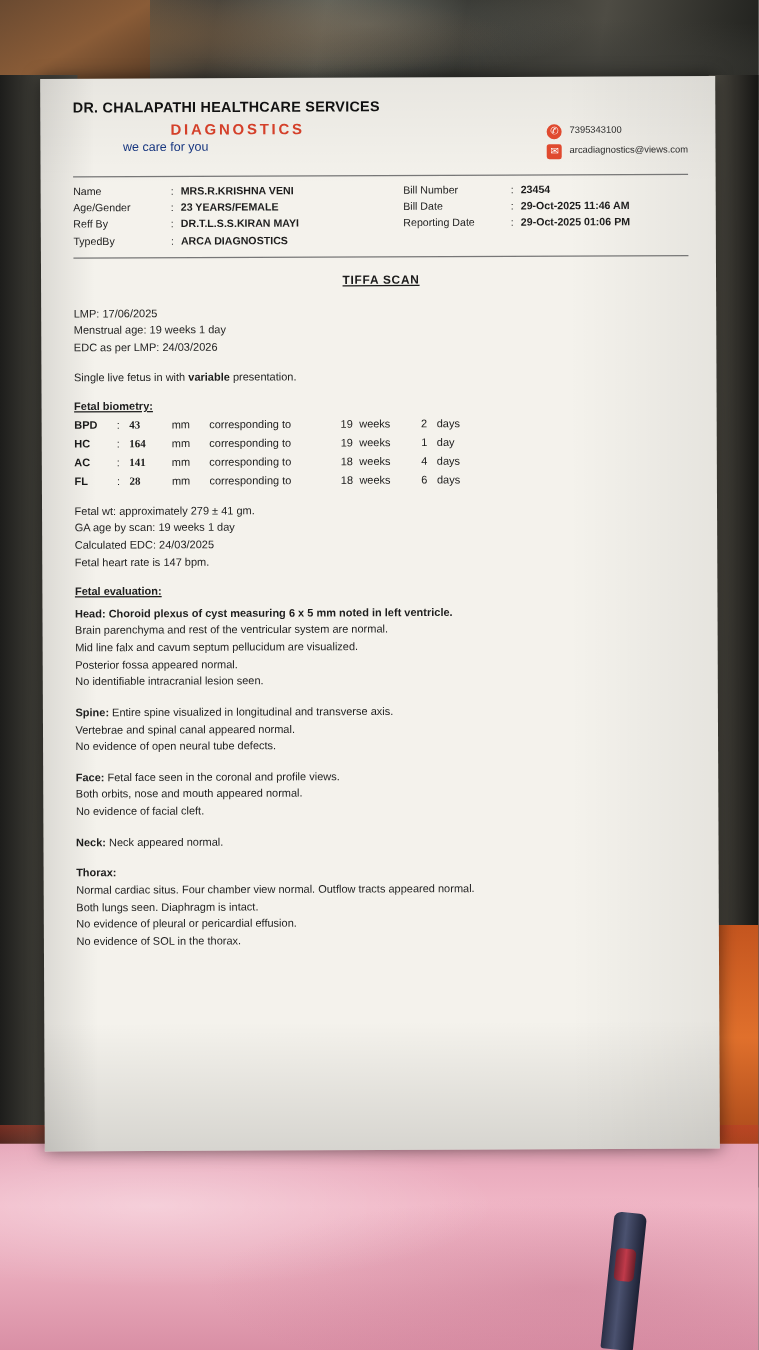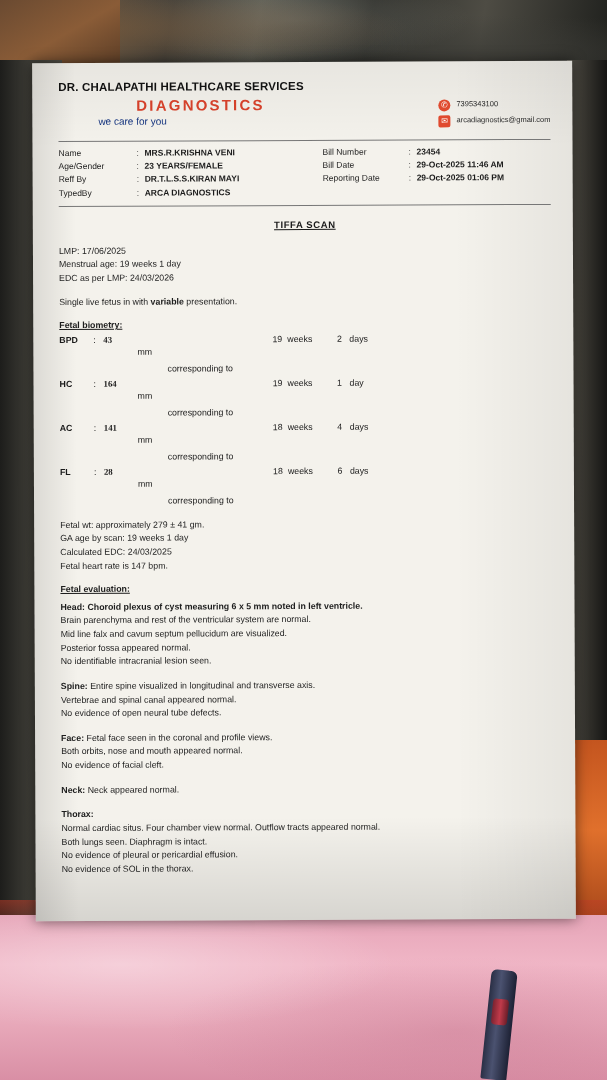--- a/index.html
+++ b/index.html
@@ -117,21 +117,21 @@
   }
   .logo-mark .fig:after{
     content:""; position:absolute; left:2px; top:8px; width:12px; height:20px;
     background:#1b3f8f; border-radius:5px 5px 3px 3px;
   }
   .logo-word {
     font-size: 27px; font-weight: bold; color:#14358a; line-height: 1;
     letter-spacing: -0.5px; font-family:"Liberation Sans", sans-serif;
   }
   .logo-sub {
-    font-size: 15px; font-weight: bold; color:#d4402a; letter-spacing: 2.2px;
+    font-size: 12px; font-weight: bold; color:#d4402a; letter-spacing: 2.2px;
     margin-left: 78px; margin-top:-2px;
   }
   .logo-tag { font-size: 10px; color:#16357f; margin-left: 40px; margin-top: 2px; }
 
   .contact-block { font-size: 7.5px; color:#2a2a2a; line-height: 1.45; padding-top:2px; }
   .contact-row { display:flex; align-items:flex-start; gap:6px; margin-bottom:4px; }
   .cicon { width:12px; height:12px; border-radius:50%; flex:0 0 12px; position:relative; }
   .cicon.phone { background:#e04a2f; }
   .cicon.phone:after{ content:"✆"; position:absolute; inset:0; color:#fff; font-size:8px; text-align:center; line-height:12px; }
   .cicon.mail { background:#e04a2f; border-radius:2px; }
@@ -157,22 +157,22 @@
   }
   .line { font-size: 8.8px; line-height: 1.55; color:#1d1d1d; }
   .blk { margin-bottom: 10px; }
   .u-bold { font-weight:bold; text-decoration: underline; }
   .b { font-weight:bold; }
 
   .bio-row { display:flex; font-size:8.8px; line-height:1.7; }
   .bio-k { width: 34px; flex:0 0 34px; font-weight:bold; }
   .bio-c { width: 10px; flex:0 0 10px; }
   .bio-v { width: 34px; flex:0 0 34px; font-weight:bold; text-align:left; padding-right:4px;font-family:Liberation Serif, serif;}
-  .bio-u { width: 30px; flex:0 0 30px;margin-top:12px; }
-  .bio-t { width: 104px; flex:0 0 104px;margin-top:29px; }
+  .bio-u { width: 30px; flex:0 0 30px; }
+  .bio-t { width: 104px; flex:0 0 104px; }
   .bio-w { width: 46px; flex:0 0 46px; }
   .bio-n { width: 16px; flex:0 0 16px; text-align:center; padding-right:4px; }
   .bio-d { }
   .sec { margin-bottom: 11px; }
   .sec .line { margin: 0; }
 </style>
 </head>
 <body>
 
 <div id="scene">
@@ -197,21 +197,21 @@
           <div class="logo-tag">we care for you</div>
         </div>
 
         <div class="contact-block">
           <div class="contact-row">
             <span class="cicon phone"></span>
             <span>7395343100</span>
           </div>
           <div class="contact-row">
             <span class="cicon mail"></span>
-            <span>arcadiagnostics@gmail.com</span>
+            <span>arcadiagnostics@views.com</span>
           </div>
         </div>
       </div>
 
       <div class="pt-wrap">
         <div class="pt-grid">
           <div class="pt-col">
             <div class="pt-row">
               <span class="pt-label">Name</span>
               <span class="pt-colon">:</span>

